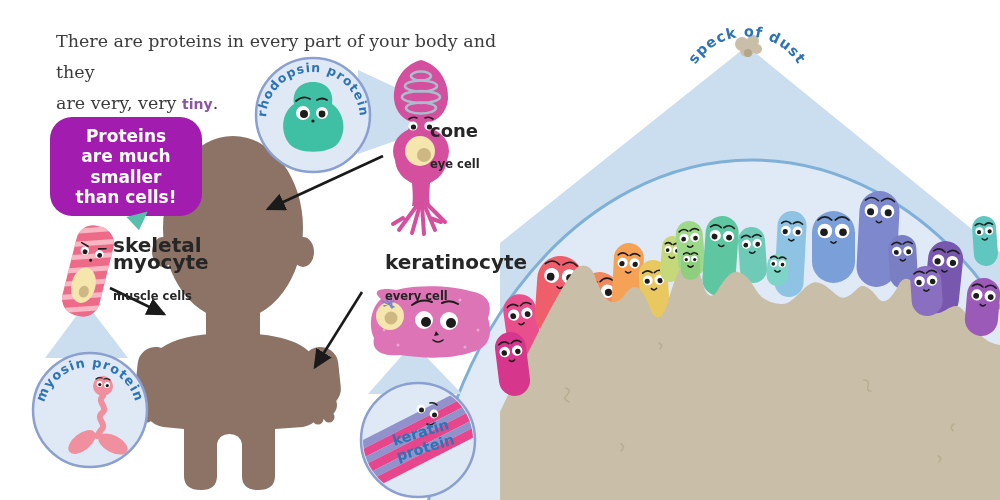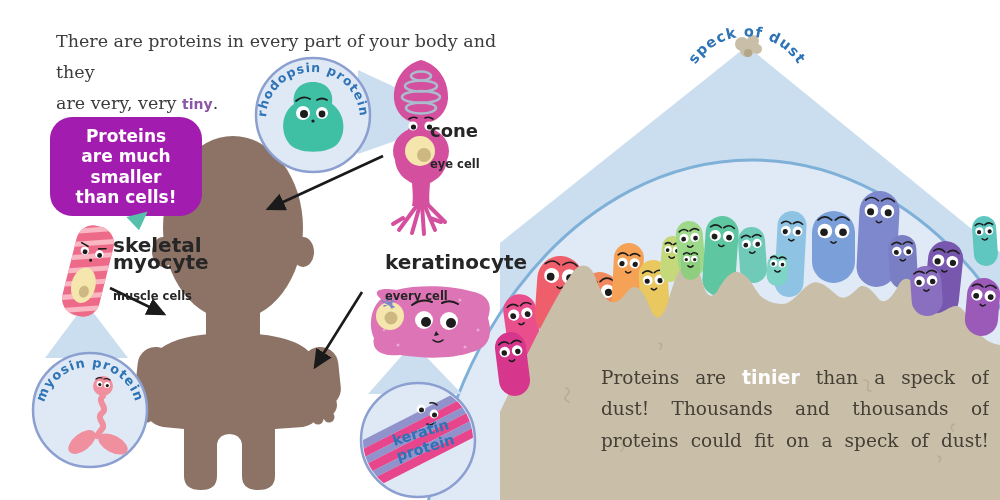--- a/index.html
+++ b/index.html
@@ -509,18 +509,13 @@
   <div class="txt cell-label lbl-keratinocyte">
     <span class="big">keratinocyte</span>
     <span class="small">every cell</span>
   </div>
 
   <div class="txt lbl-keratin" style="color: rgb(45, 115, 181);">
     <span>keratin</span><br>
     <span>protein</span>
   </div>
 
-  <div class="txt caption" style="color: rgb(69, 63, 54);">
-    <div class="cline"><span>Proteins are </span><span class="hl-white">tinier</span><span> than a speck of</span></div>
-    <div class="cline">dust!  Thousands  and  thousands  of</div>
-    <div class="cline">proteins could fit on a speck of dust!</div>
-  </div>
 </div>
 
 </body></html>

